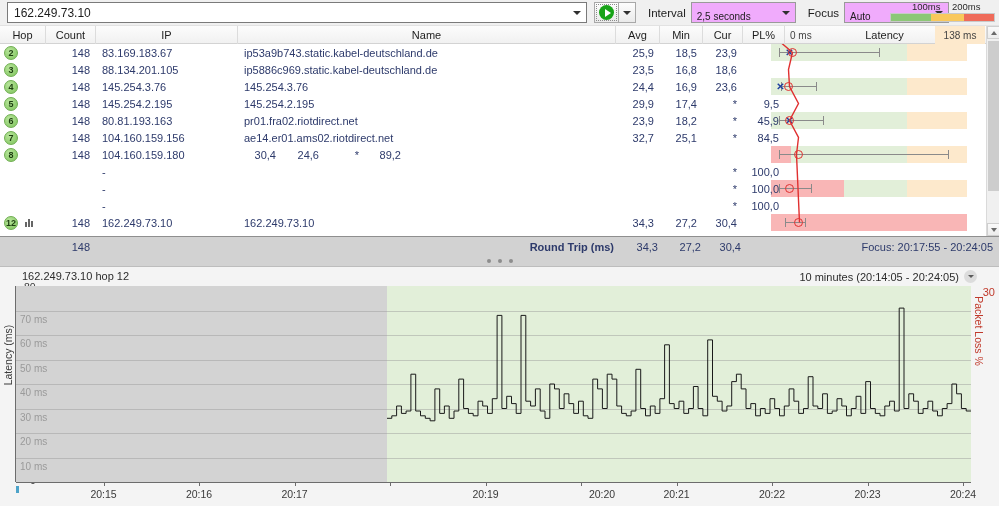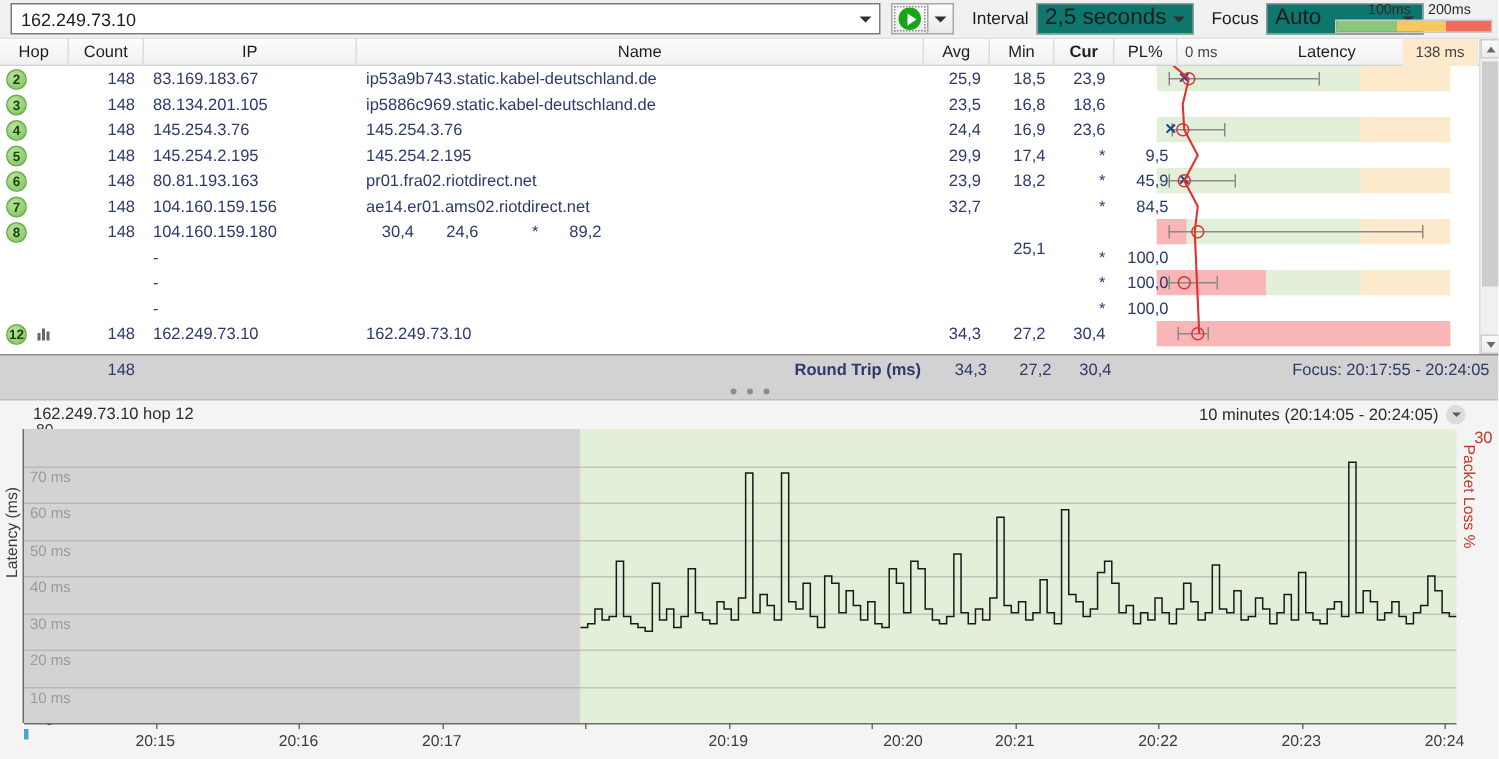--- a/index.html
+++ b/index.html
@@ -83,24 +83,24 @@
     border-left: none;
     display: flex; align-items: center; justify-content: center;
   }
   .tb-label {
     margin-left: 12px; margin-right: 5px;
     font-size: 11.5px; color: #1c1c1c;
     white-space: nowrap;
   }
   .tb-select {
     height: 21px;
-    background: #0f766e;
+    background: #f0abfc;
     border: 1px solid #9a9a9a;
-    display: flex; align-items: flex-start;
-    font-size: 15px; color: #1c1c1c;
+    display: flex; align-items: flex-end;
+    font-size: 10px; color: #1c1c1c;
   }
   .tb-select .val { padding-left: 5px; flex: 1; white-space: nowrap; }
   .sel-interval { width: 105px; }
   .sel-focus { width: 105px; }
 
   .legend-scale {
     position: absolute; right: 4px; top: 1px;
     width: 105px;
   }
   .legend-ticks {
@@ -352,21 +352,21 @@
     </div>
   </div>
 
   <div class="tbl-header">
     <div class="th" style="width:46px;">Hop</div>
     <div class="th" style="width:50px;">Count</div>
     <div class="th" style="width:142px;">IP</div>
     <div class="th" style="width:378px;">Name</div>
     <div class="th" style="width:44px;">Avg</div>
     <div class="th" style="width:43px;">Min</div>
-    <div class="th" style="width:40px;font-weight:bold;">Cur</div>
+    <div class="th" style="width:40px;">Cur</div>
     <div class="th" style="width:42px;">PL%</div>
     <div class="th" style="width:200px;position:relative;">
       <span style="position:absolute;left:5px;font-size:10px;color:#444;">0 ms</span>
       <span>Latency</span>
     </div>
     <div class="th" style="width:14px;border-right:none;"></div>
   </div>
 
   <div style="position:absolute;top:26px;left:935px;width:50px;height:18px;background:#fde9cc;
               display:flex;align-items:center;justify-content:center;font-size:10px;color:#444;">138 ms</div>
@@ -479,21 +479,21 @@
           </div>
         </div>
         <div class="row">
           <div class="cell" style="width: 46px; padding-left: 4px; gap: 7px;">
             <span class="hopbadge">7</span>
           </div>
           <div class="cell right" style="width: 50px;">148</div>
           <div class="cell left" style="width: 142px;">104.160.159.156</div>
           <div class="cell left" style="width: 378px;">ae14.er01.ams02.riotdirect.net</div>
           <div class="cell right" style="width: 44px;">32,7</div>
-          <div class="cell right" style="width: 43px; margin-top: 28px;">25,1</div>
+          <div class="cell right" style="width: 43px;">25,1</div>
           <div class="cell right" style="width: 40px;">*</div>
           <div class="cell right" style="width: 42px;">84,5</div>
           <div class="latcol" style="top: 85px;">
             <div class="lat-bg-green"></div>
             <div class="lat-bg-amber"></div>
             <div class="lat-pl-band" style="width:196px"></div>
             <div class="lat-whisker" style="left:14px;width:20px"></div>
             <div class="lat-cap" style="left:14px"></div>
             <div class="lat-cap" style="left:34px"></div>
             <div class="lat-dot" style="left:23px"></div>

